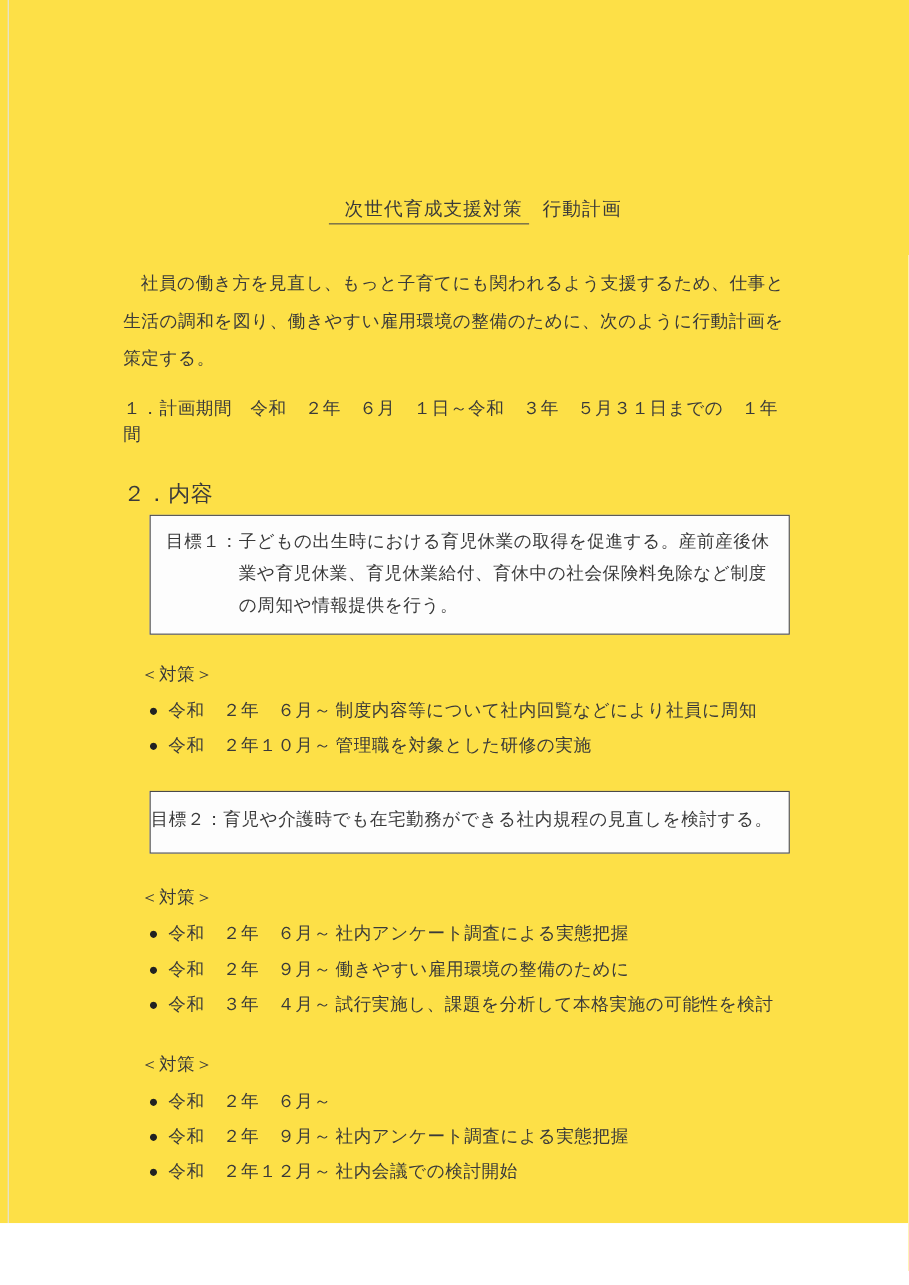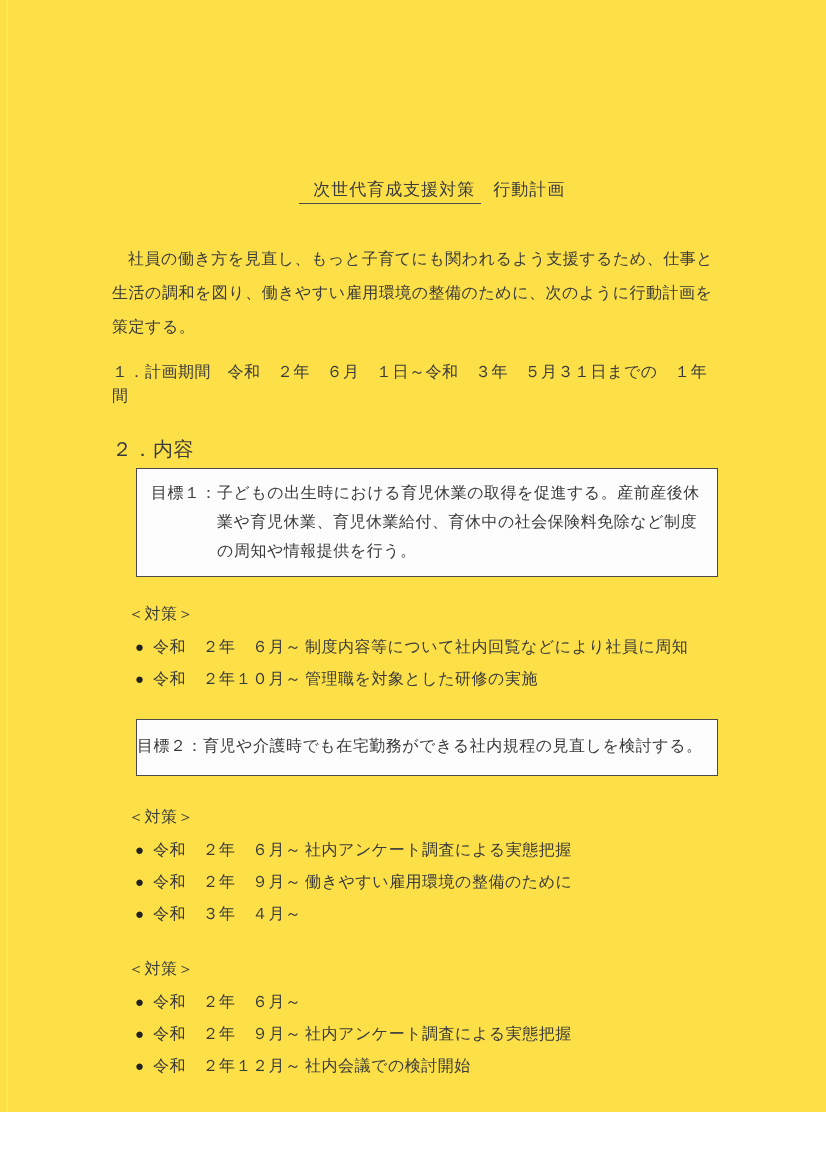--- a/index.html
+++ b/index.html
@@ -164,20 +164,21 @@
         <span class="mtext">社内アンケート調査による実態把握</span>
       </div>
       <div class="measure-row">
         <span class="bullet">●</span>
         <span class="date">令和　２年　９月～</span>
         <span class="mtext">働きやすい雇用環境の整備のために</span>
       </div>
       <div class="measure-row">
         <span class="bullet">●</span>
         <span class="date">令和　３年　４月～</span>
+        <span class="mtext">試行実施し、課題を分析して本格実施の可能性を検討</span>
       </div>
     </div>
 
 
     <div class="measures-label ml-3">＜対策＞</div>
     <div class="measures-list">
       <div class="measure-row">
         <span class="bullet">●</span>
         <span class="date">令和　２年　６月～</span>
       </div>

